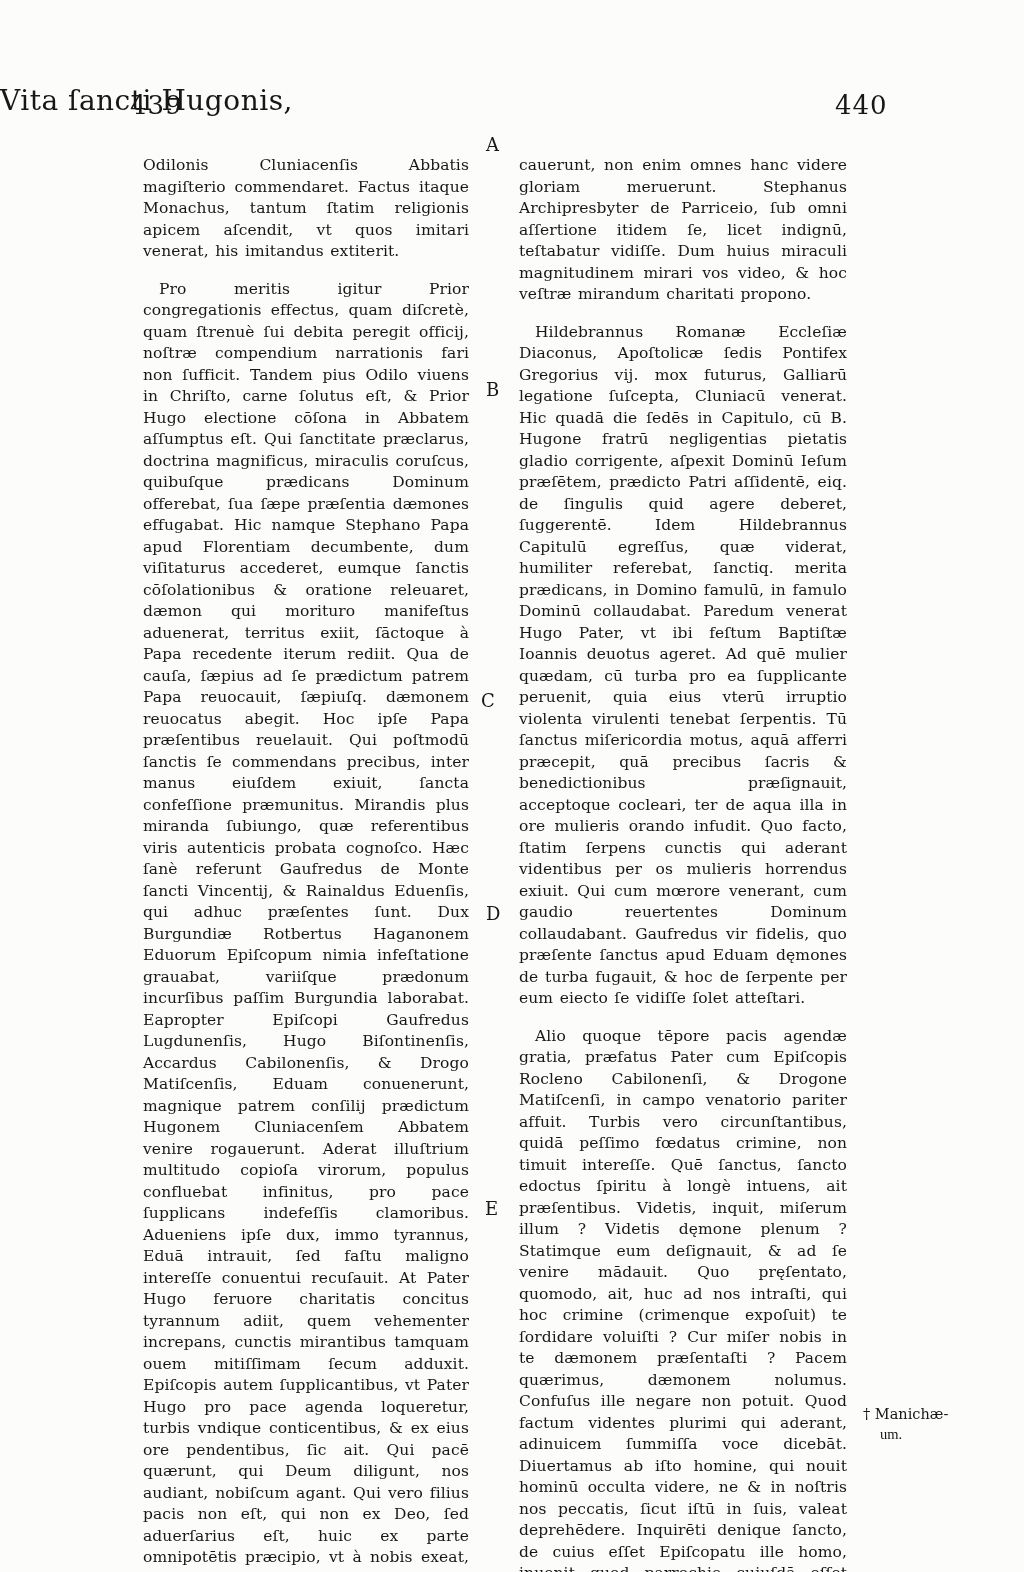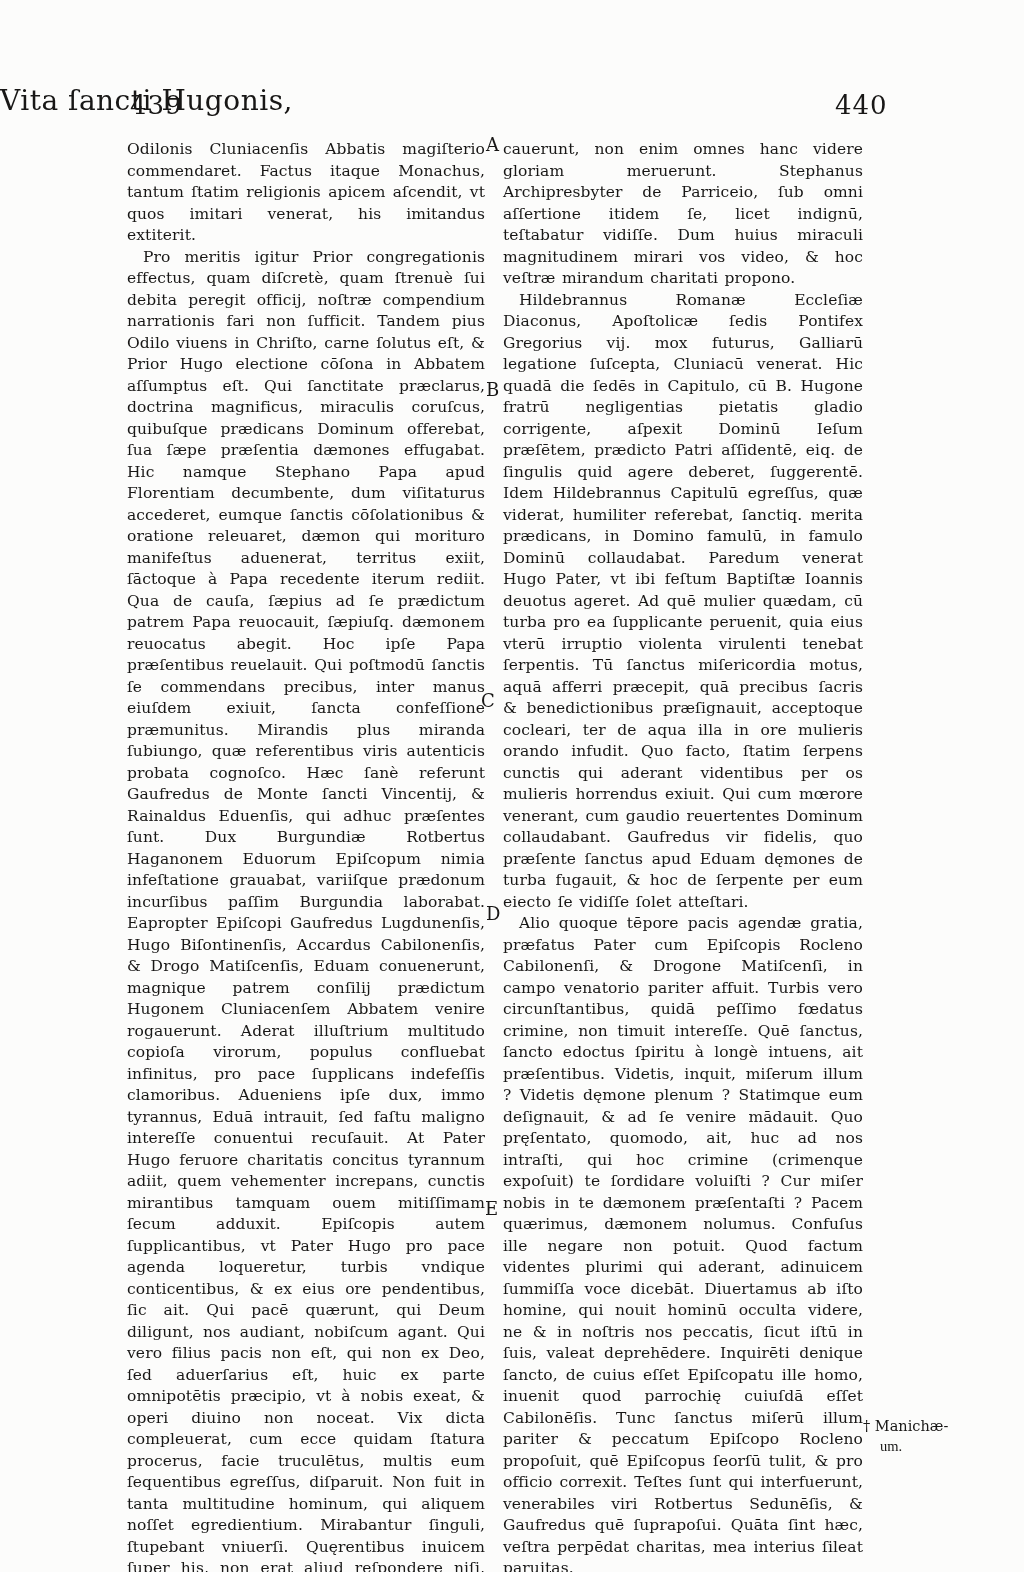--- a/index.html
+++ b/index.html
@@ -33,21 +33,21 @@
     font-size: 28px;
     letter-spacing: 0.5px;
   }
   .col {
     position: absolute;
     top: 139px;
   }
   .col-left  { left: 127px; width: 358px; }
   .col-right { left: 503px; width: 360px; }
   .para {
-    margin: 0;
+    margin: 16px;
     font-size: 15.5px;
     line-height: 21.5px;
     text-align: justify;
     word-spacing: 1.5px;
     letter-spacing: 0.1px;
   }
   .para.indent { text-indent: 16px; }
   .gutter-letter {
     position: absolute;
     font-size: 18px;
@@ -59,21 +59,20 @@
   .gl-d { left: 486px; top: 905px; }
   .gl-e { left: 485px; top: 1200px; }
   .margin-note {
     position: absolute;
     left: 863px;
     top: 1405px;
     width: 155px;
     font-size: 14.5px;
     line-height: 19.5px;
     text-align: left;
-    margin-top: 12px;
   }
   .margin-note div { white-space: nowrap; }
   .mn-line2 { padding-left: 17px; font-family: Liberation Serif, serif; }
 </style>
 </head>
 <body>
 
 <div class="page">
 
   <span class="pageno left">439</span>

